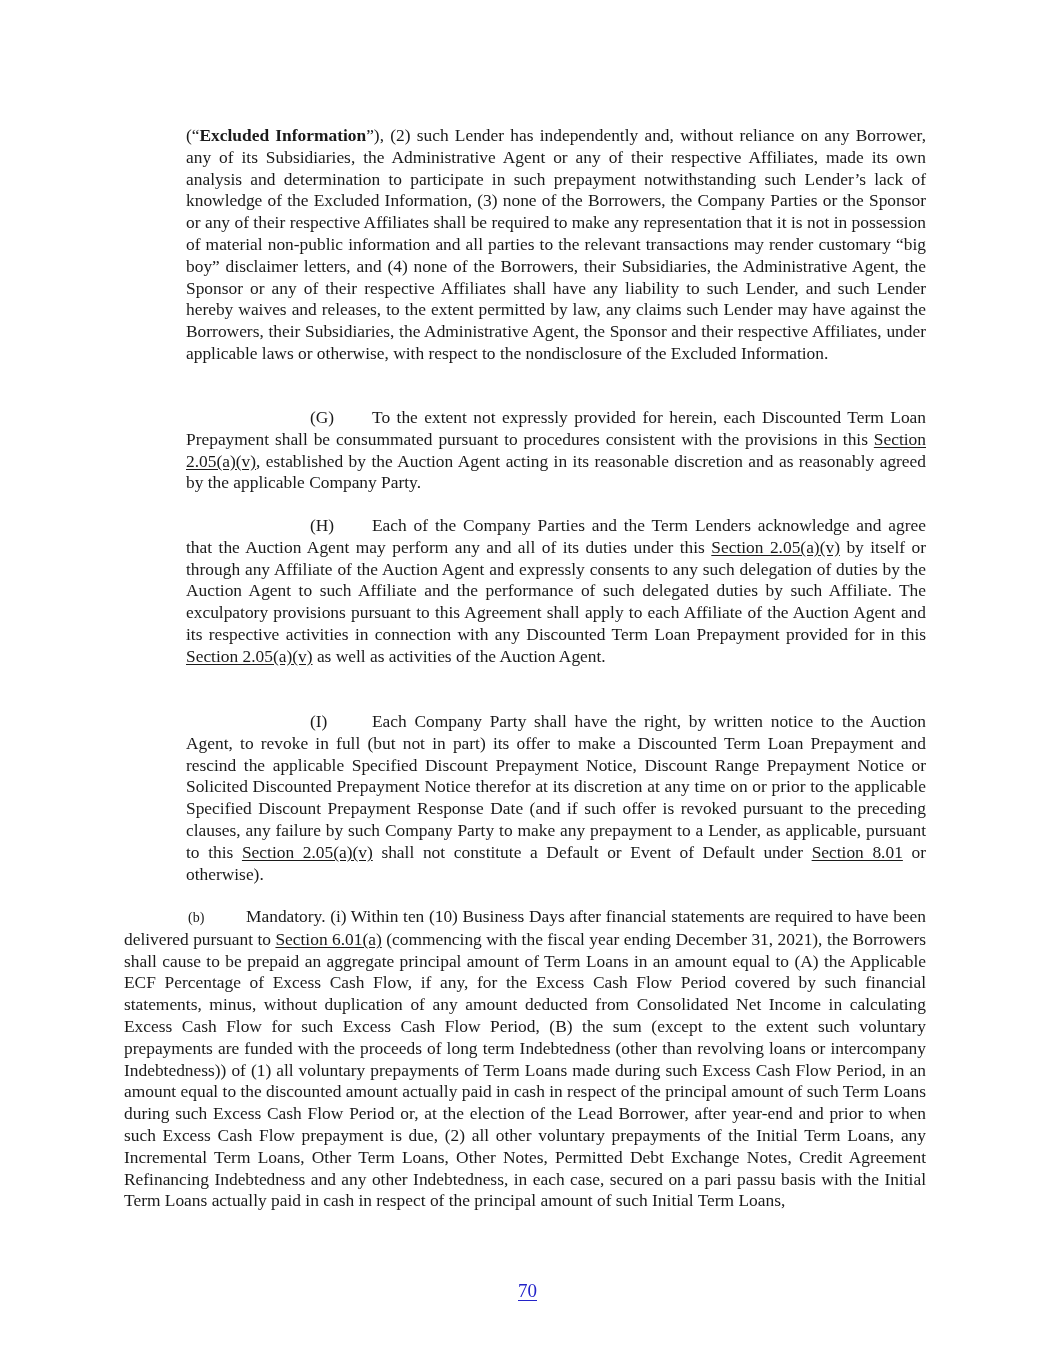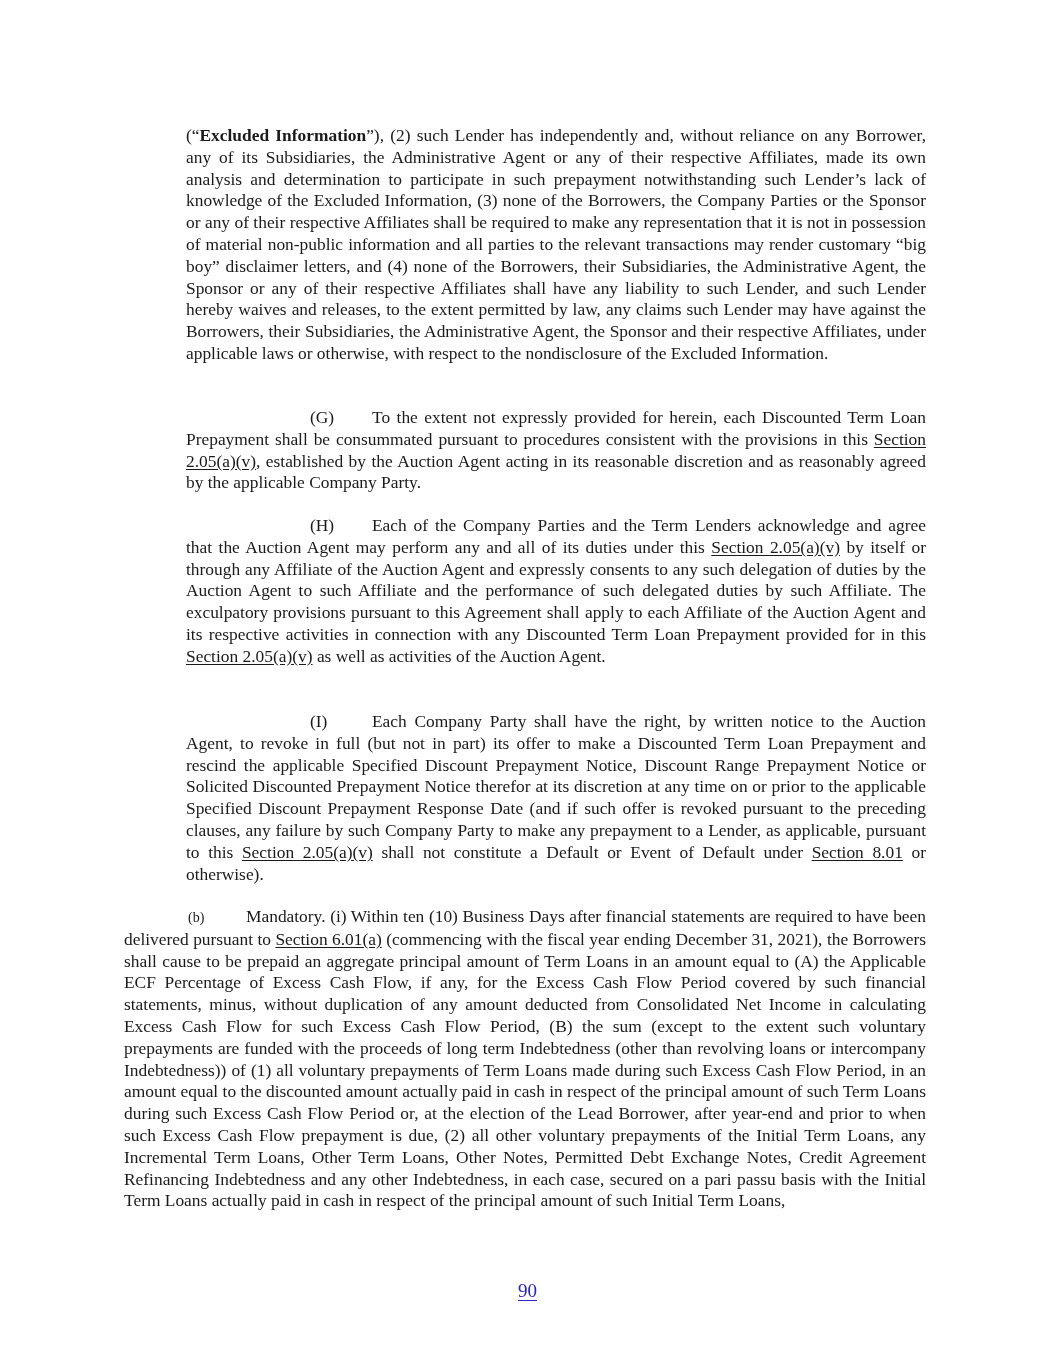--- a/index.html
+++ b/index.html
@@ -39,15 +39,15 @@
   <p class="block indented" style="top:125px;"><span>(“</span><span class="bold">Excluded Information</span><span>”), (2) such Lender has independently and, without reliance on any Borrower, any of its Subsidiaries, the Administrative Agent or any of their respective Affiliates, made its own analysis and determination to participate in such prepayment notwithstanding such Lender’s lack of knowledge of the Excluded Information, (3) none of the Borrowers, the Company Parties or the Sponsor or any of their respective Affiliates shall be required to make any representation that it is not in possession of material non-public information and all parties to the relevant transactions may render customary “big boy” disclaimer letters, and (4) none of the Borrowers, their Subsidiaries, the Administrative Agent, the Sponsor or any of their respective Affiliates shall have any liability to such Lender, and such Lender hereby waives and releases, to the extent permitted by law, any claims such Lender may have against the Borrowers, their Subsidiaries, the Administrative Agent, the Sponsor and their respective Affiliates, under applicable laws or otherwise, with respect to the nondisclosure of the Excluded Information.</span></p>
 
   <p class="block indented" style="top:407px;"><span class="lead-tab" style="width:124px;"></span><span class="label-g">(G)</span><span>To the extent not expressly provided for herein, each Discounted Term Loan Prepayment shall be consummated pursuant to procedures consistent with the provisions in this </span><span class="u">Section 2.05(a)(v)</span><span>, established by the Auction Agent acting in its reasonable discretion and as reasonably agreed by the applicable Company Party.</span></p>
 
   <p class="block indented" style="top:515px;"><span class="lead-tab" style="width:124px;"></span><span class="label-g">(H)</span><span>Each of the Company Parties and the Term Lenders acknowledge and agree that the Auction Agent may perform any and all of its duties under this </span><span class="u">Section 2.05(a)(v)</span><span> by itself or through any Affiliate of the Auction Agent and expressly consents to any such delegation of duties by the Auction Agent to such Affiliate and the performance of such delegated duties by such Affiliate.  The exculpatory provisions pursuant to this Agreement shall apply to each Affiliate of the Auction Agent and its respective activities in connection with any Discounted Term Loan Prepayment provided for in this </span><span class="u">Section 2.05(a)(v)</span><span> as well as activities of the Auction Agent.</span></p>
 
   <p class="block indented" style="top:711px;"><span class="lead-tab" style="width:124px;"></span><span class="label-g">(I)</span><span>Each Company Party shall have the right, by written notice to the Auction Agent, to revoke in full (but not in part) its offer to make a Discounted Term Loan Prepayment and rescind the applicable Specified Discount Prepayment Notice, Discount Range Prepayment Notice or Solicited Discounted Prepayment Notice therefor at its discretion at any time on or prior to the applicable Specified Discount Prepayment Response Date (and if such offer is revoked pursuant to the preceding clauses, any failure by such Company Party to make any prepayment to a Lender, as applicable, pursuant to this </span><span class="u">Section 2.05(a)(v)</span><span> shall not constitute a Default or Event of Default under </span><span class="u">Section 8.01</span><span> or otherwise).</span></p>
 
   <p class="block full" style="top:906px;"><span class="lead-tab" style="width:64px;"></span><span class="label-b">(b)</span><span class="ital">Mandatory</span><span>.  (i)  Within ten (10) Business Days after financial statements are required to have been delivered pursuant to </span><span class="u">Section 6.01(a)</span><span> (commencing with the fiscal year ending December 31, 2021), the Borrowers shall cause to be prepaid an aggregate principal amount of Term Loans in an amount equal to (A) the Applicable ECF Percentage of Excess Cash Flow, if any, for the Excess Cash Flow Period covered by such financial statements, </span><span class="ital">minus</span><span>, without duplication of any amount deducted from Consolidated Net Income in calculating Excess Cash Flow for such Excess Cash Flow Period, (B) the sum (except to the extent such voluntary prepayments are funded with the proceeds of long term Indebtedness (other than revolving loans or intercompany Indebtedness)) of (1) all voluntary prepayments of Term Loans made during such Excess Cash Flow Period, in an amount equal to the discounted amount actually paid in cash in respect of the principal amount of such Term Loans during such Excess Cash Flow Period or, at the election of the Lead Borrower, after year-end and prior to when such Excess Cash Flow prepayment is due, (2) all other voluntary prepayments of the Initial Term Loans, any Incremental Term Loans, Other Term Loans, Other Notes, Permitted Debt Exchange Notes, Credit Agreement Refinancing Indebtedness and any other Indebtedness, in each case, secured on a </span><span class="ital">pari passu</span><span> basis with the Initial Term Loans actually paid in cash in respect of the principal amount of such Initial Term Loans,</span></p>
 
-  <div class="page-num">90</div>
+  <div class="page-num">70</div>
 
 </div>
 
 </body></html>

